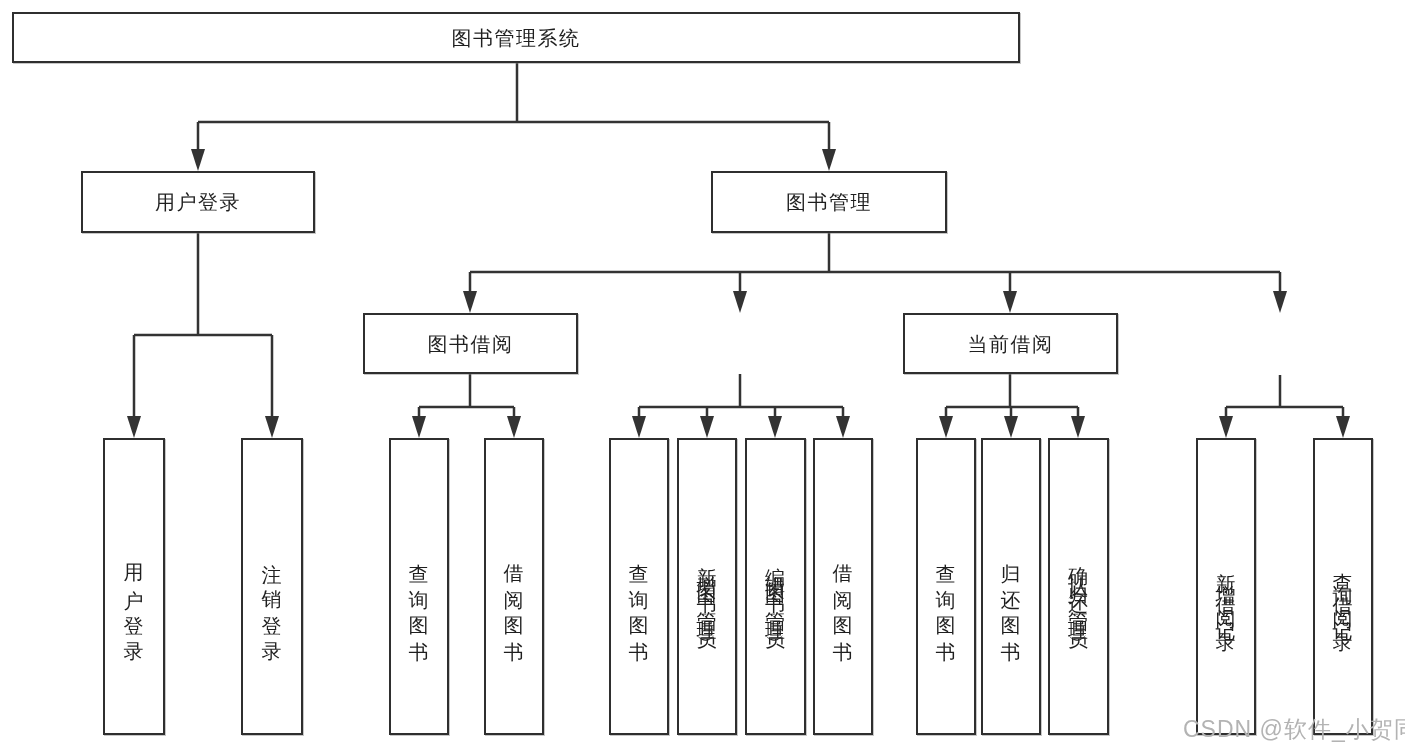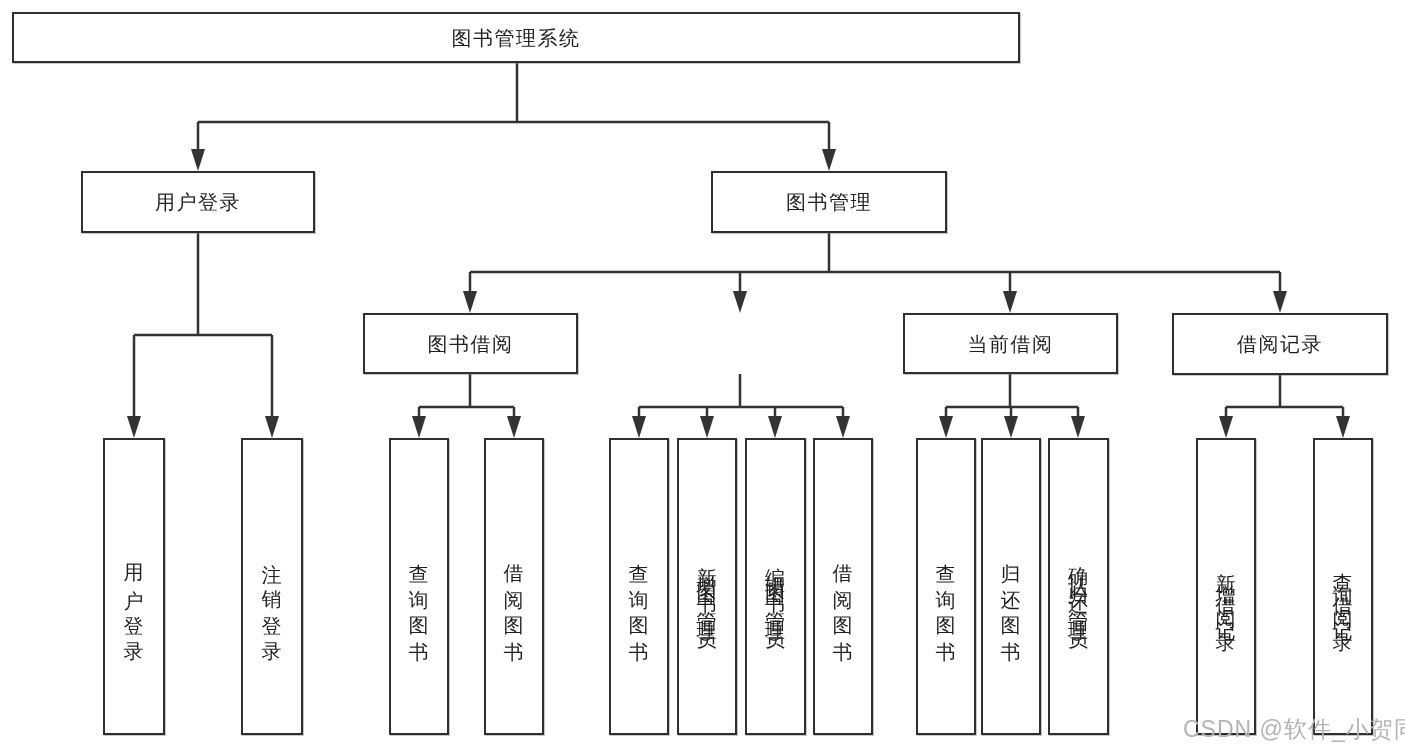--- a/index.html
+++ b/index.html
@@ -99,23 +99,20 @@
   <div class="node h" style="left:711px;top:171px;width:236px;height:62px">
     <span class="lbl">图书管理</span>
   </div>
 
   <div class="node h" style="left:363px;top:313px;width:215px;height:61px">
     <span class="lbl">图书借阅</span>
   </div>
   <div class="node h" style="left:903px;top:313px;width:215px;height:61px">
     <span class="lbl">当前借阅</span>
   </div>
-  <div class="node h" style="left:1172px;top:313px;width:216px;height:62px">
-    <span class="lbl">借阅记录</span>
-  </div>
 
   <div class="node v" style="left:103px;top:438px;width:62px;height:297px">
     <span class="lbl" style="letter-spacing: 26px; margin-bottom: -26px;">用户登录</span>
   </div>
   <div class="node v" style="left:241px;top:438px;width:62px;height:297px">
     <span class="lbl" style="letter-spacing: 26px; margin-bottom: -26px;">注销登录</span>
   </div>
 
   <div class="node v" style="left:389px;top:438px;width:60px;height:297px">
     <span class="lbl" style="letter-spacing: 26px; margin-bottom: -26px;">查询图书</span>

